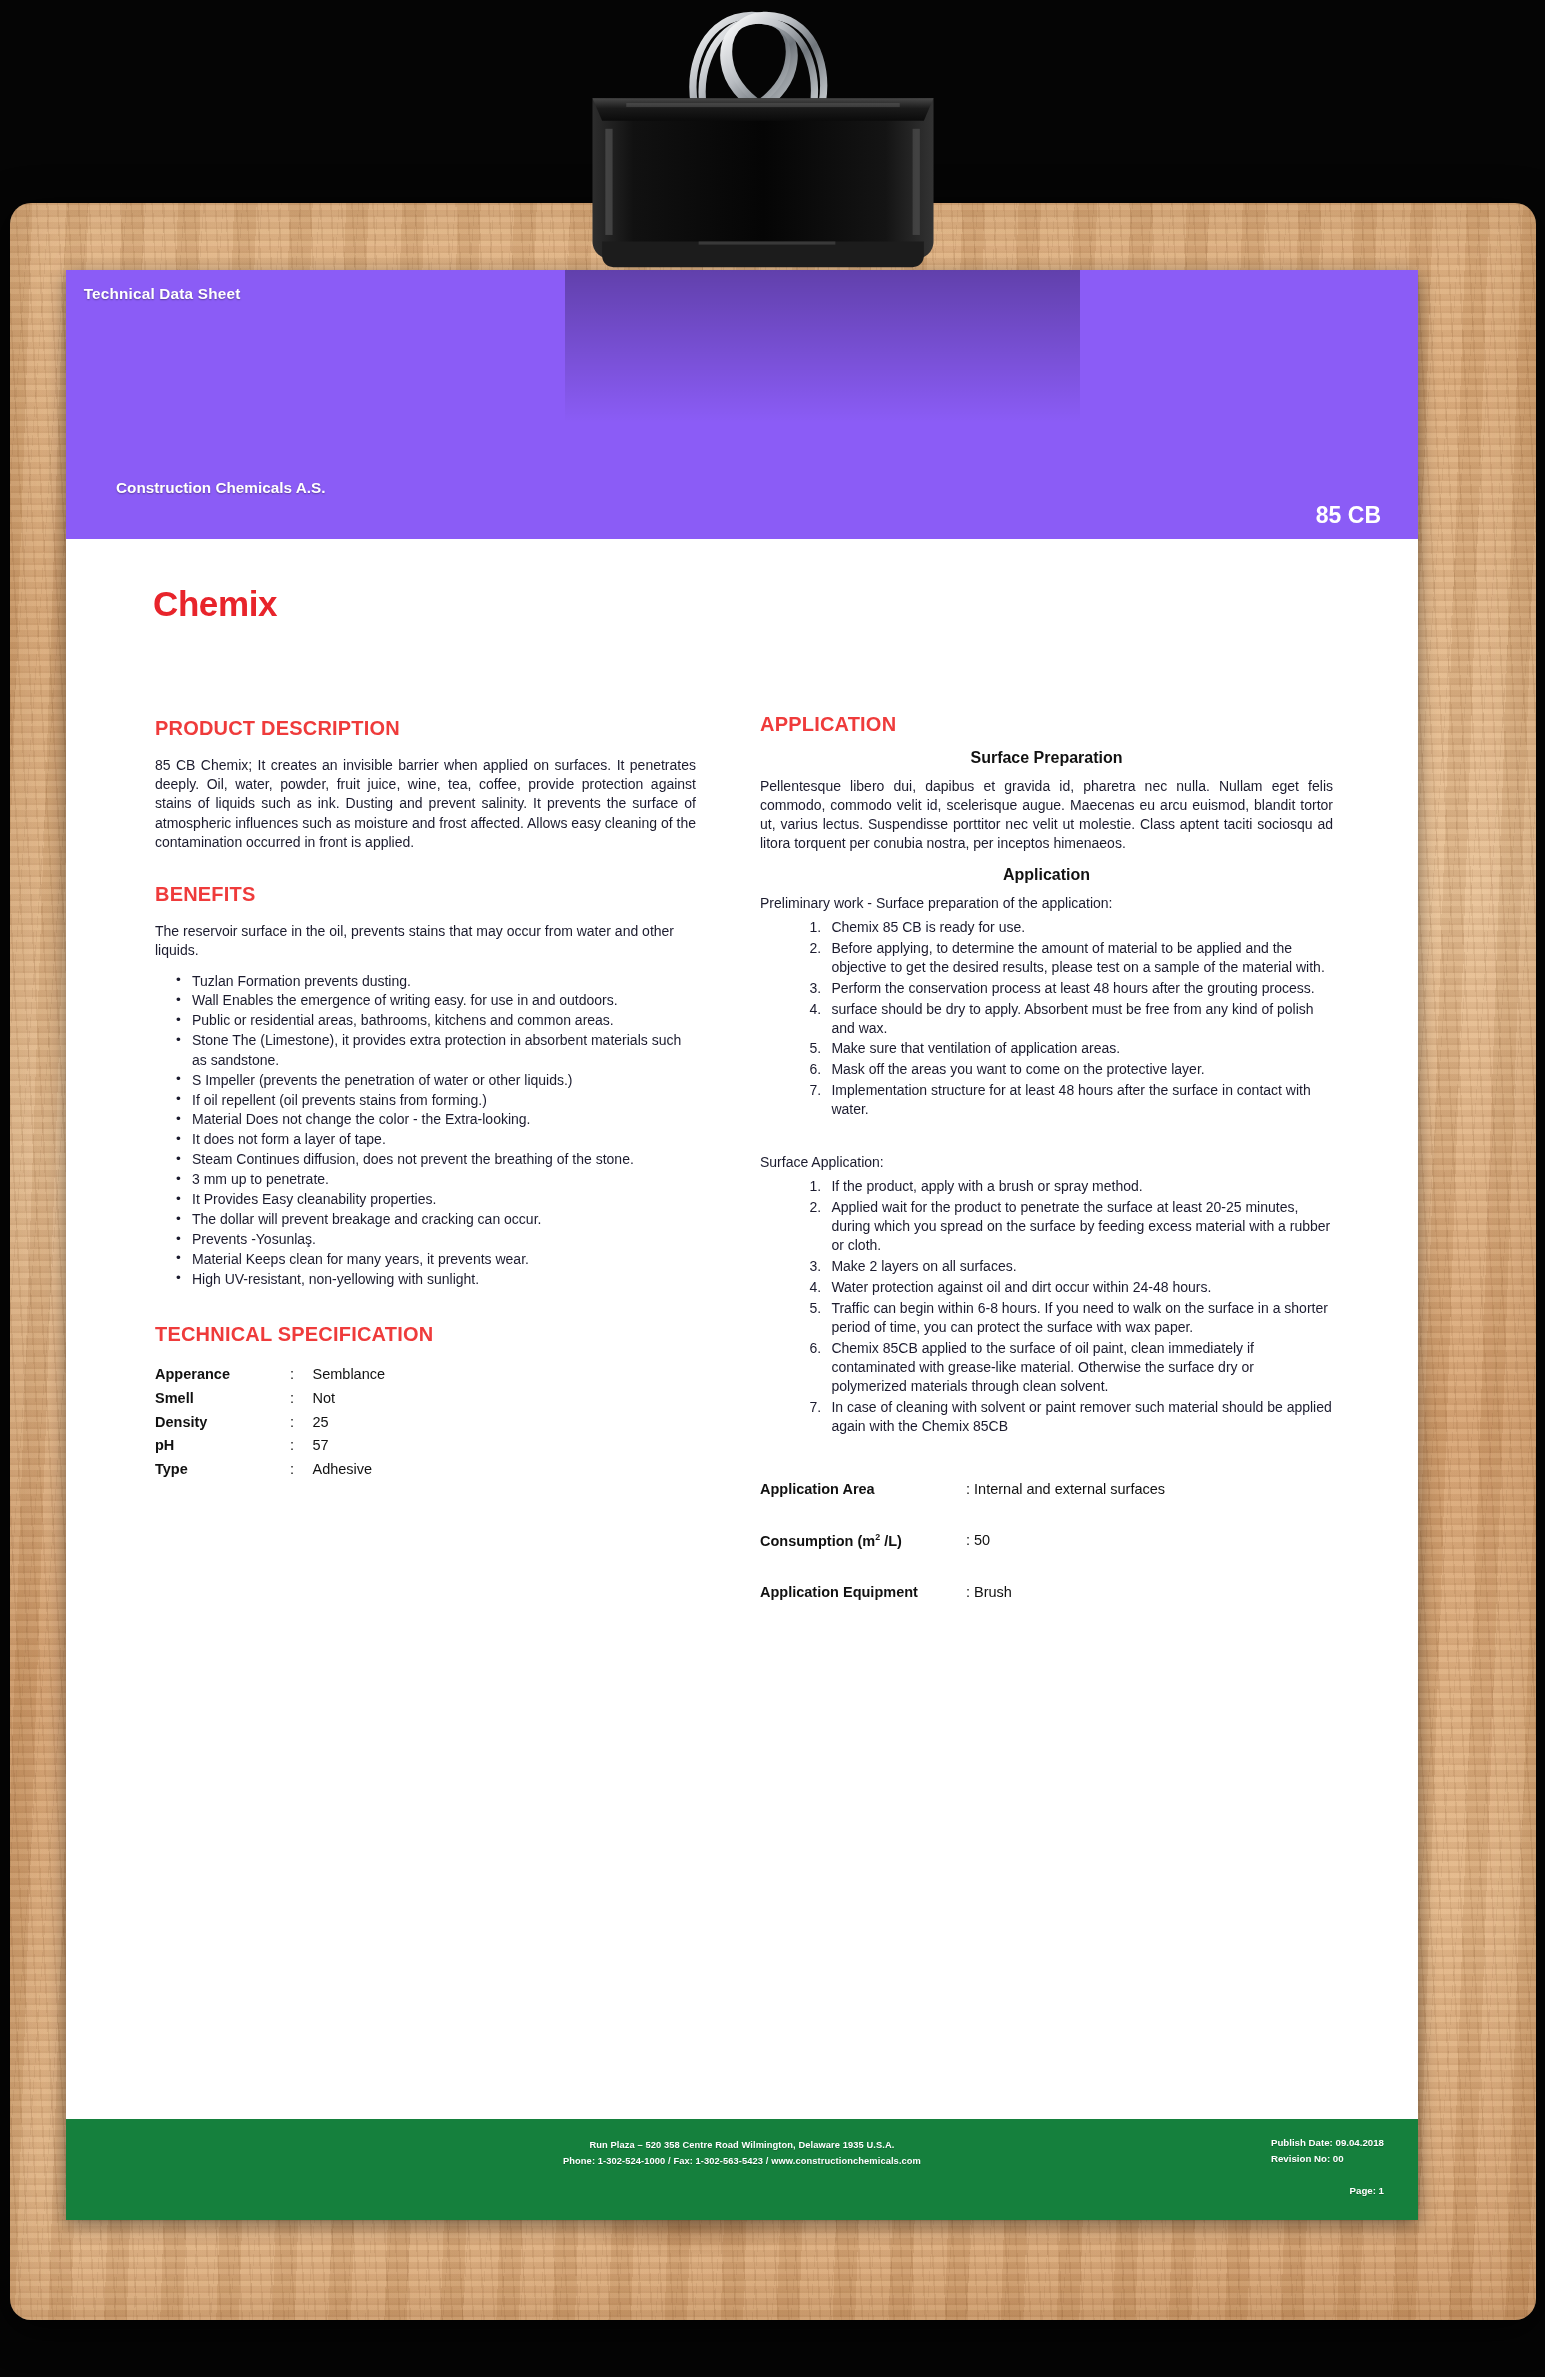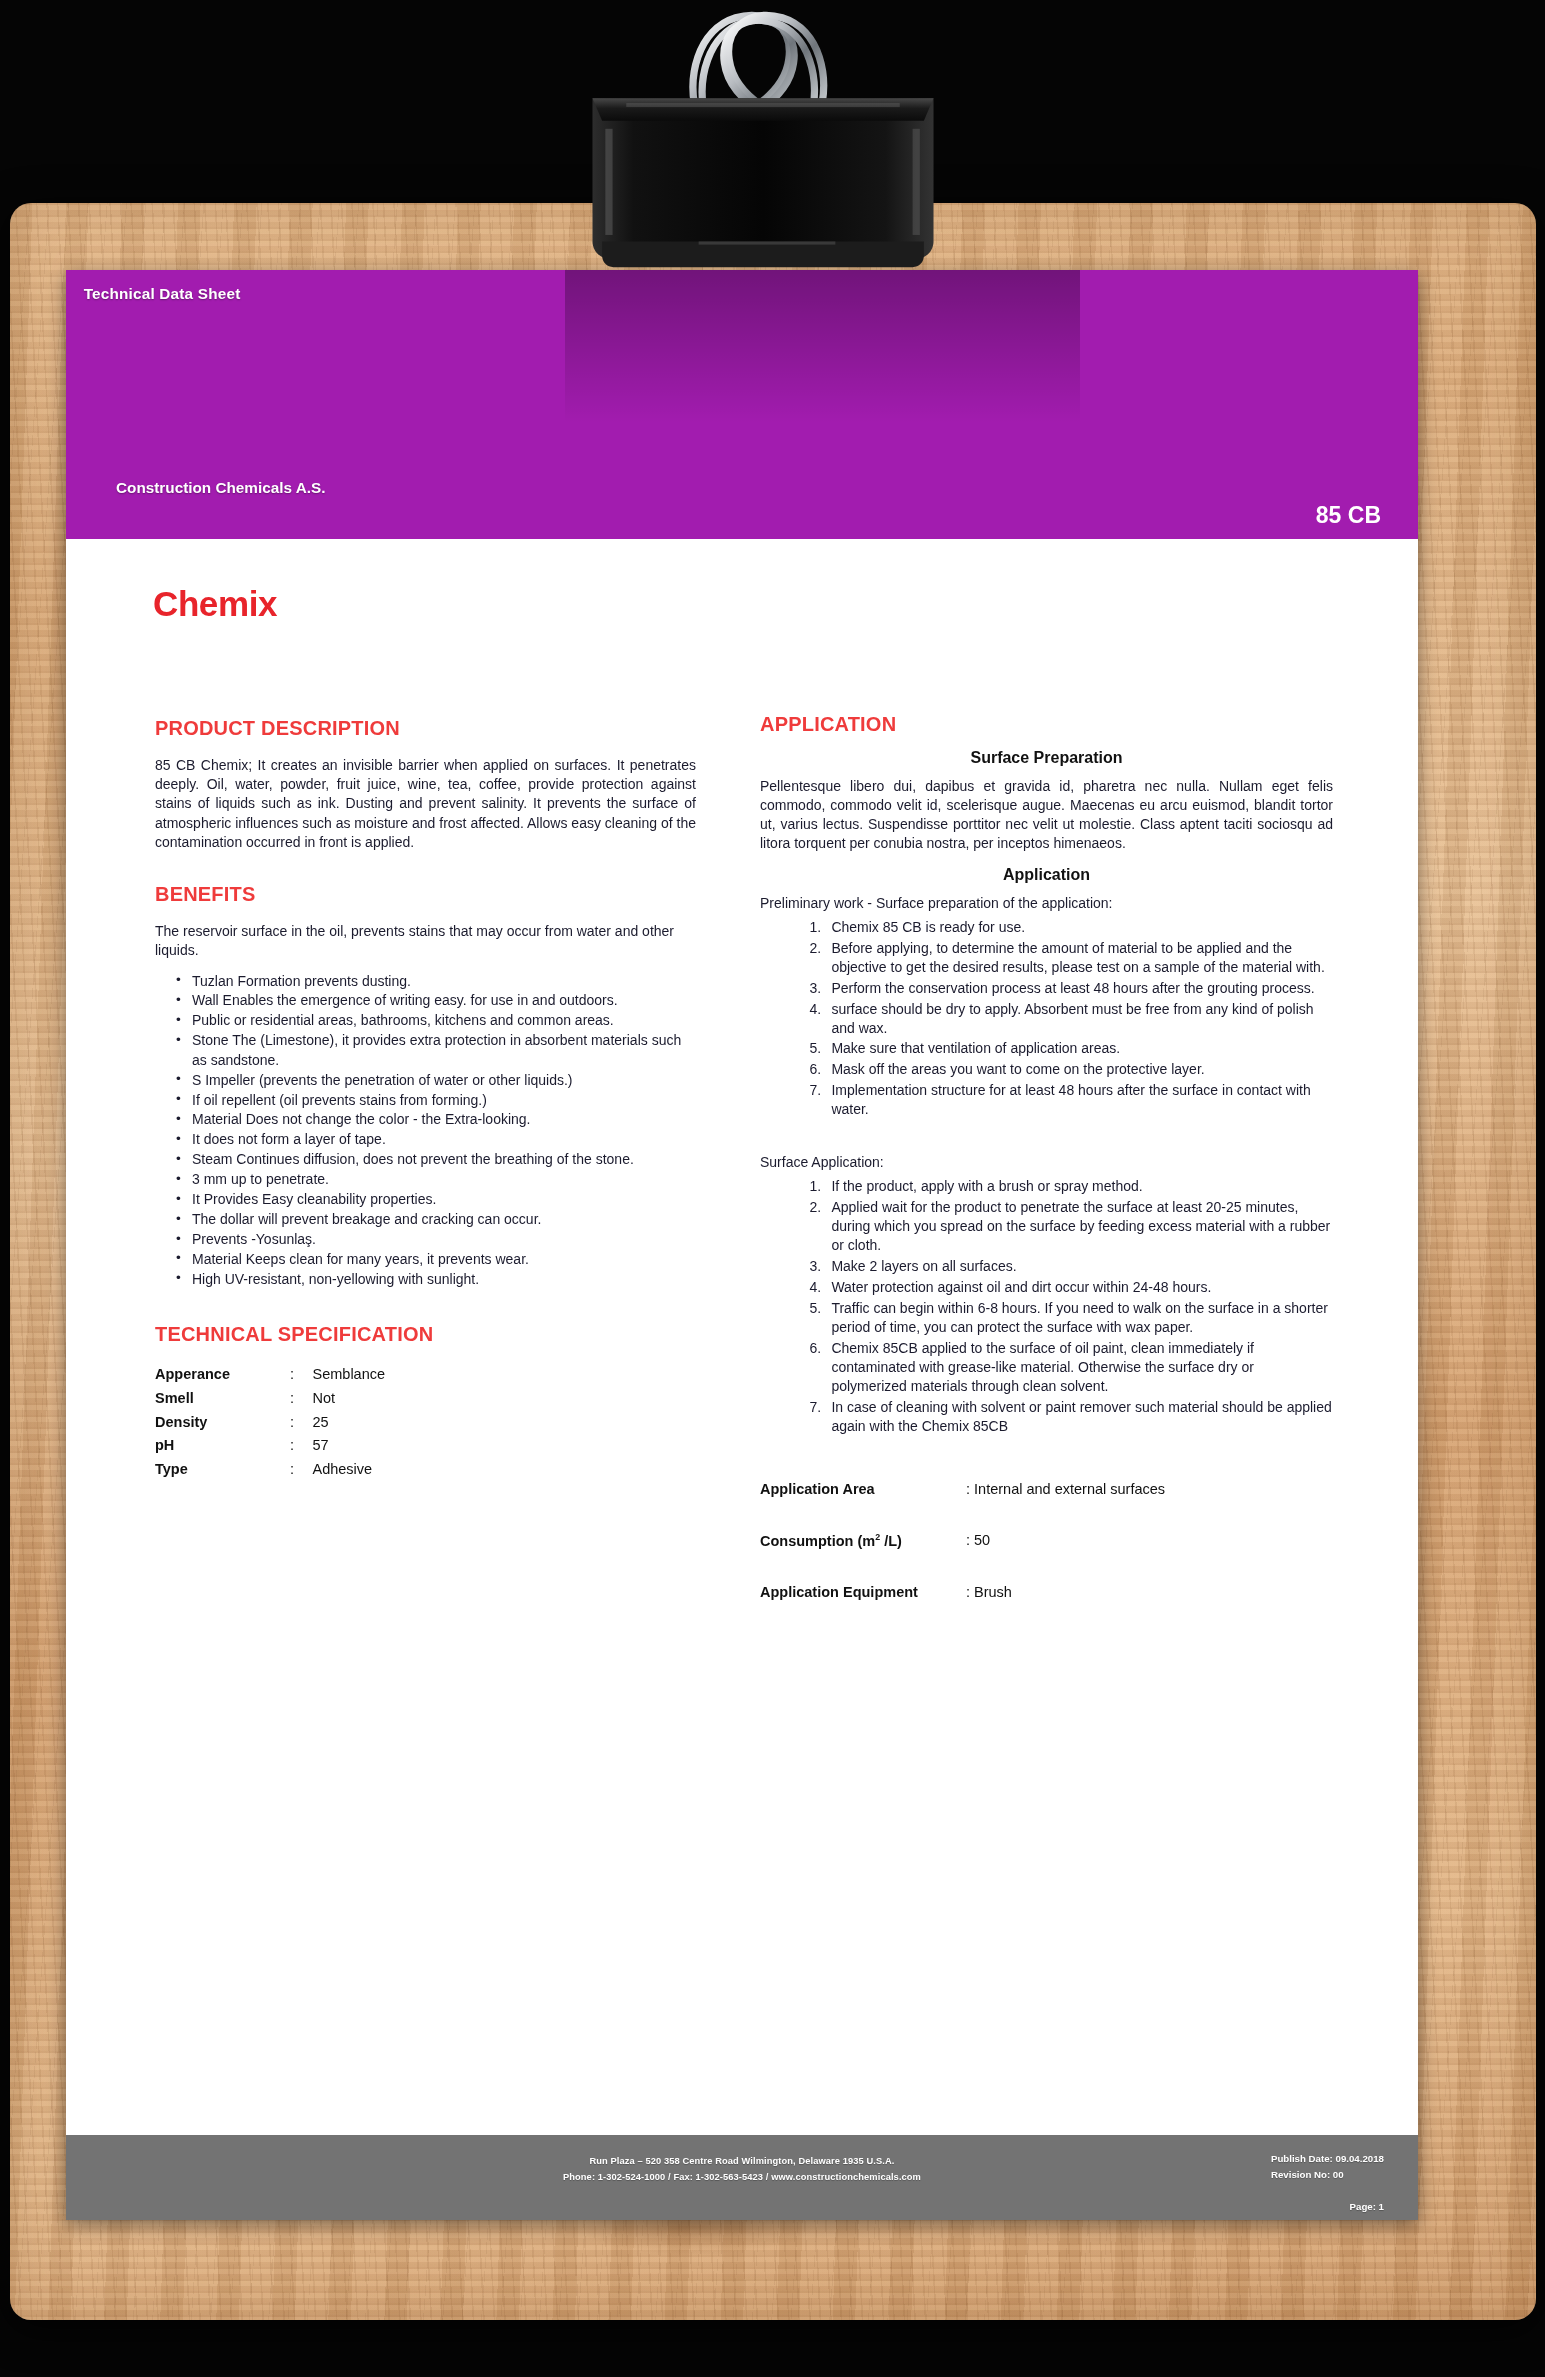--- a/index.html
+++ b/index.html
@@ -27,21 +27,21 @@
       repeating-linear-gradient(87deg, rgba(110,62,22,.09) 0 1.6px, transparent 1.6px 10.5px),
       repeating-linear-gradient(94deg, rgba(90,50,18,.07) 0 0.8px, transparent 0.8px 19.3px);}
   .knot{position:absolute;border-radius:50%;
     background:radial-gradient(ellipse at center, rgba(120,68,26,.30), rgba(120,68,26,0) 70%);}
 
   
   .paper{position:absolute;left:66px;top:270px;width:1352px;height:1950px;
     background:#fff;box-shadow:0 4.8px 17.7px rgba(0,0,0,.45);}
 
   
-  .hdr{position:absolute;left:0;top:0;width:100%;height:269px;background:#a21caf;}
+  .hdr{position:absolute;left:0;top:0;width:100%;height:269px;background:#8b5cf6;}
   .hdr-shadow{position:absolute;left:499px;top:0;width:515px;height:153px;
     background:linear-gradient(180deg,rgba(0,0,0,.30),rgba(0,0,0,0));}
   .tds{position:absolute;left:17.7px;top:14.5px;font-size:15.3px;font-weight:bold;color:#fff;
     letter-spacing:0.2px;text-shadow:0 0.8px 1.6px rgba(0,0,0,.35);}
   .company{position:absolute;left:50px;top:209px;font-size:15.3px;font-weight:bold;color:#fff;
     text-shadow:0 0.8px 1.6px rgba(0,0,0,.35);text-align:center;}
   .brand{position:absolute;right:32px;top:17.7px;width:346px;text-align:center;}
   .globe{width:93px;height:93px;margin:0 auto 4.8px;}
   .brandname{font-size:28px;font-weight:bold;color:#fff;letter-spacing:-0.4px;
     font-family:"Liberation Sans",sans-serif;}
@@ -73,21 +73,21 @@
   table.spec td.k{font-weight:bold;width:135px;}
   table.spec td.c{width:22.5px;}
 
   
   .approw{display:flex;margin-bottom:35px;font-size:14.5px;color:#111;}
   .approw .k{font-weight:bold;width:206px;}
   .approw .v{}
   sup{font-size:8.9px;}
 
   
-  .ftr{position:absolute;left:0;bottom:0;width:100%;height:85px;background:#737373;color:#fff;margin-top:20px;}
+  .ftr{position:absolute;left:0;bottom:0;width:100%;height:101px;background:#15803d;color:#fff;margin-top:20px;}
   .ftr-addr{position:absolute;left:0;top:19.3px;width:100%;text-align:center;
     font-size:9.3px;font-weight:bold;line-height:1.65;letter-spacing:0.1px;
     text-shadow:0 0.8px 0.8px rgba(0,0,0,.25);}
   .ftr-meta{position:absolute;right:34px;top:16px;
     font-size:9.7px;font-weight:bold;line-height:1.7;text-shadow:0 0.8px 0.8px rgba(0,0,0,.25);}
   .ftr-page{position:absolute;right:34px;top:66px;text-align:right;font-size:9.7px;font-weight:bold;
     text-shadow:0 0.8px 0.8px rgba(0,0,0,.25);}
 
   
   .clip{position:absolute;left:578px;top:0;width:370px;height:338px;}

